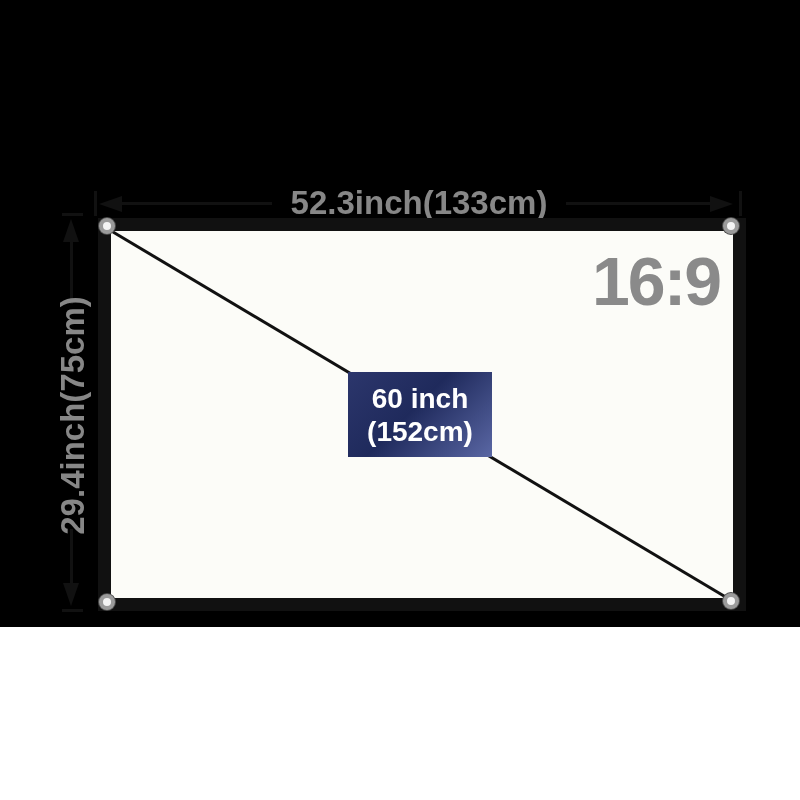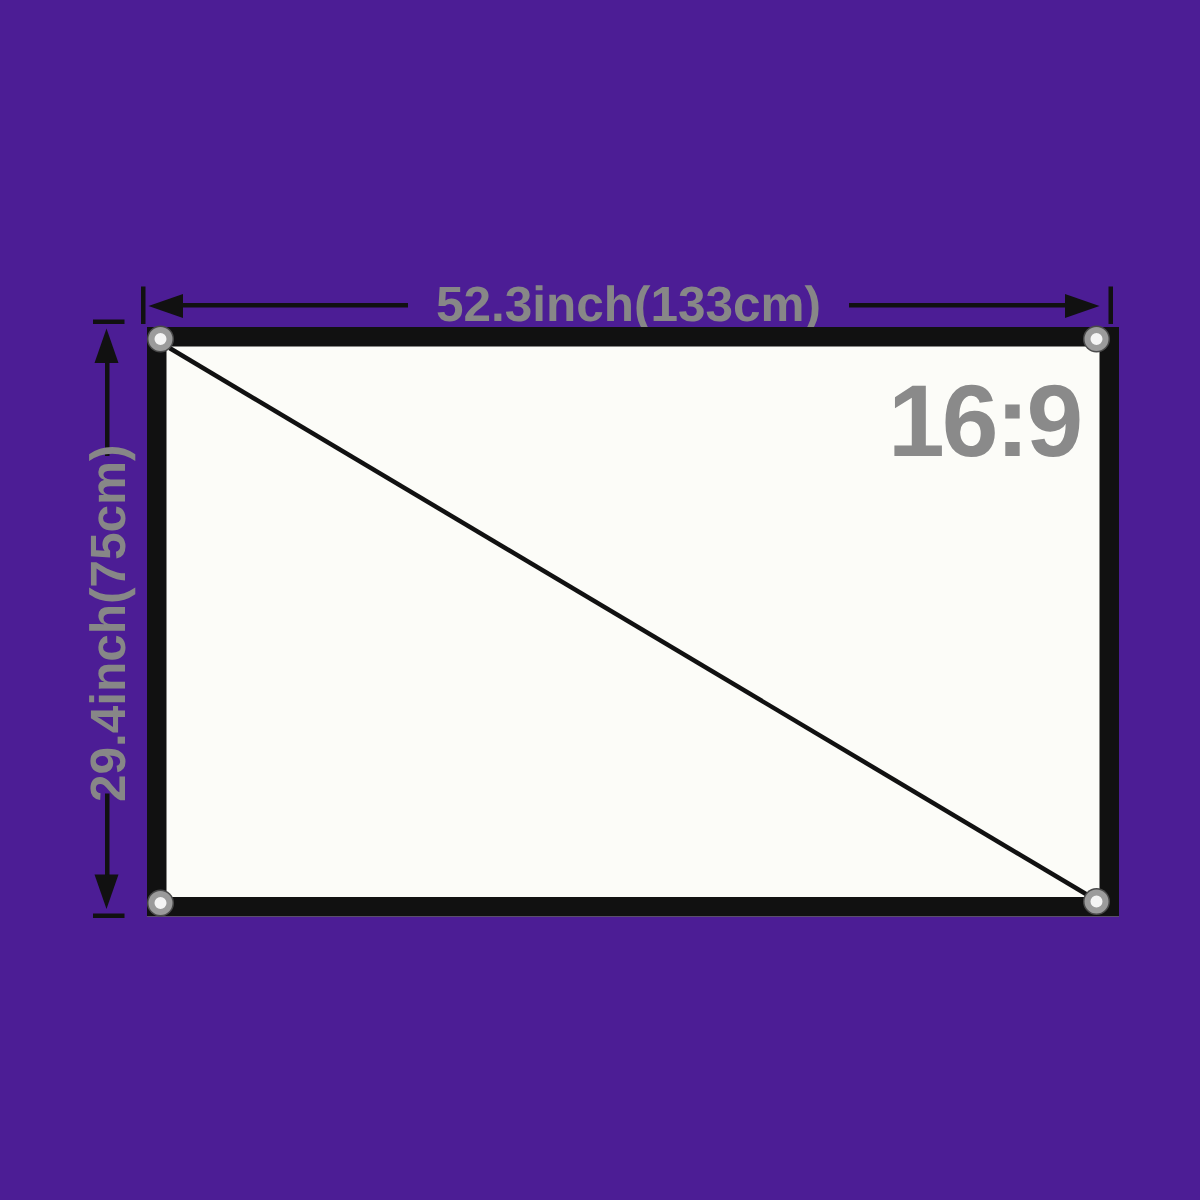--- a/index.html
+++ b/index.html
@@ -1,17 +1,17 @@
 <!DOCTYPE html>
 <html><head>
 <meta charset="utf-8">
 <style>
   html,body{margin:0;padding:0;background:#ffffff;}
   .stage{
-    position:relative;width:800px;height:800px;background:#4c1d95;overflow:hidden;
+    position:relative;width:800px;height:627px;background:#000000;overflow:hidden;
     font-family:"Liberation Sans",sans-serif;
   }
   
   .dim-label{
     position:absolute;color:#878787;font-weight:700;font-size:33px;line-height:1;
     white-space:nowrap;text-align:center;
   }
   .hline{position:absolute;height:3px;background:#111;}
   .vline{position:absolute;width:3px;background:#111;}
   .tick-v{position:absolute;width:3px;height:25px;background:#111;}
@@ -104,14 +104,18 @@
     <line x1="113" y1="232" x2="729" y2="599" stroke="#111111" stroke-width="3"></line>
   </svg>
 
   <div class="grommet g-tl"></div>
   <div class="grommet g-tr"></div>
   <div class="grommet g-bl"></div>
   <div class="grommet g-br"></div>
 
   <div class="aspect-label">16:9</div>
 
+  <div class="size-badge">
+    <span>60 inch</span>
+    <span>(152cm)</span>
+  </div>
 
 </div>
 
 </body></html>

